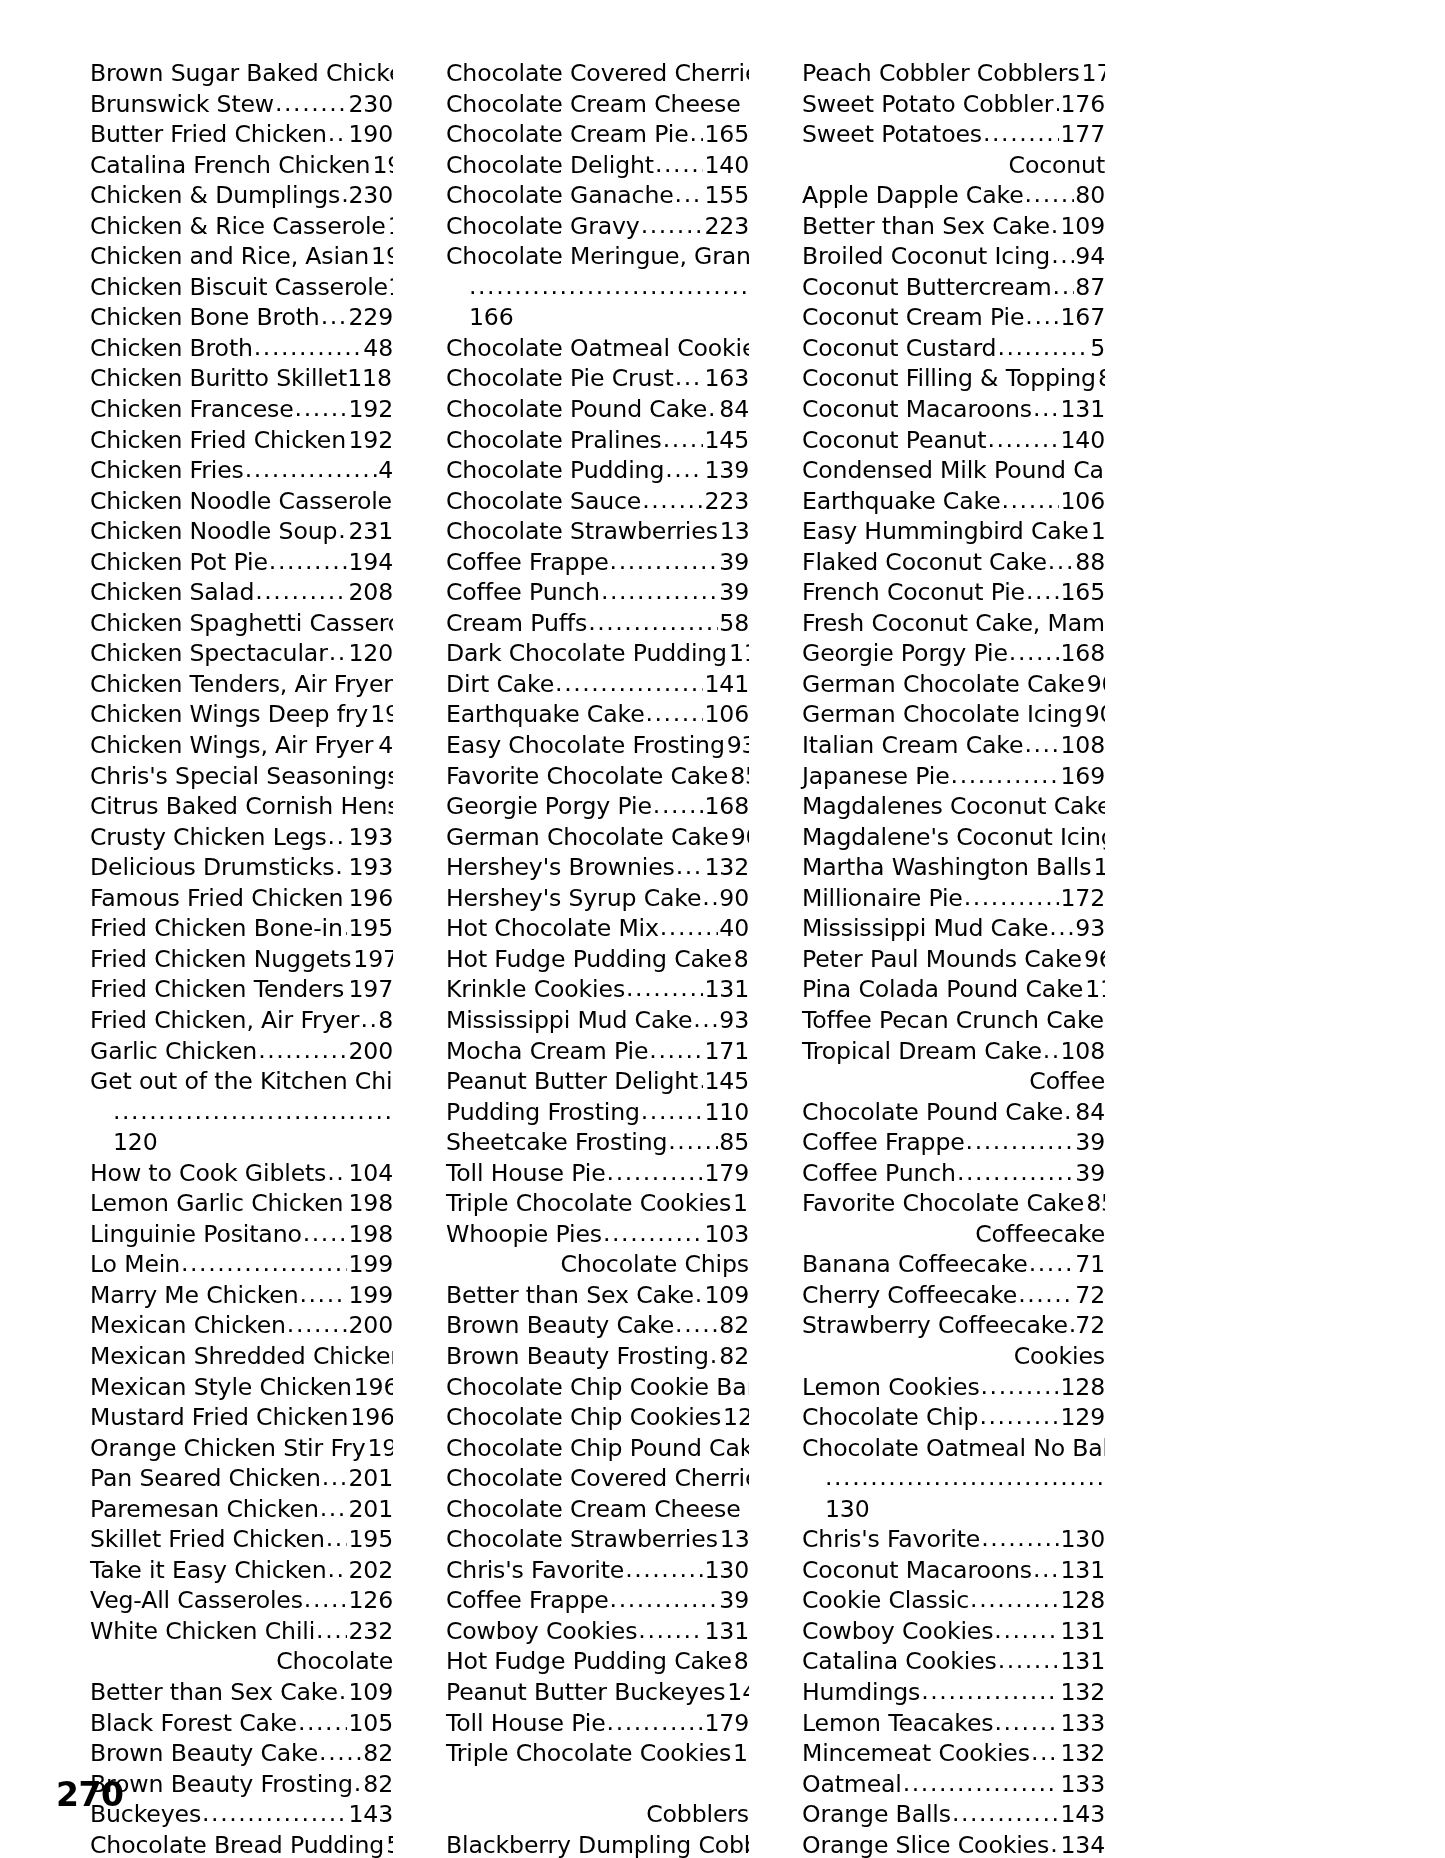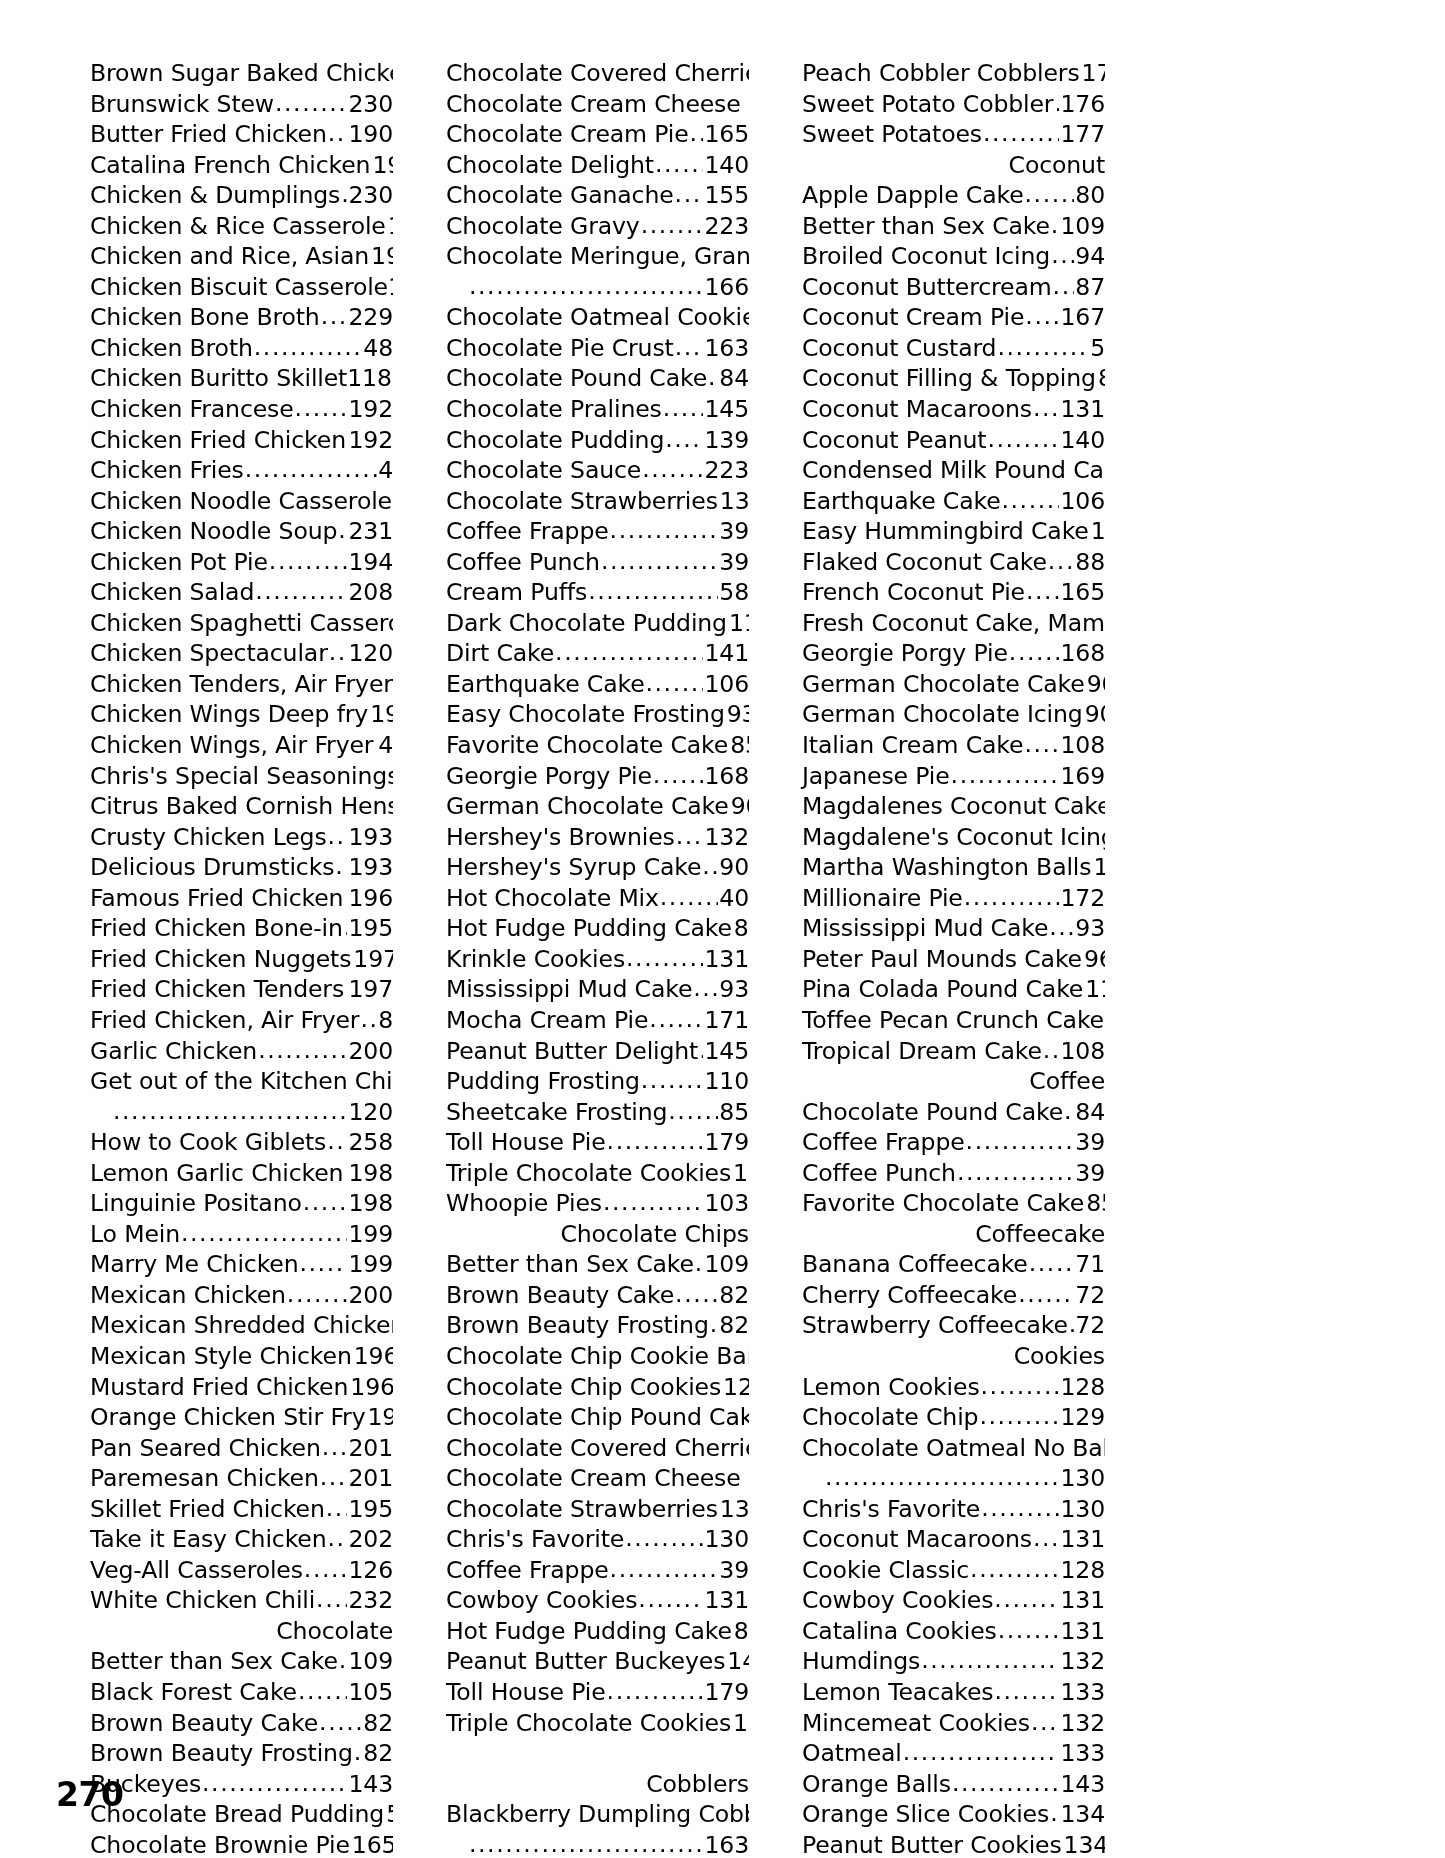--- a/index.html
+++ b/index.html
@@ -70,20 +70,21 @@
 
   .row .pg {
     flex: 0 0 auto;
     padding-left: 0px;
   }
   .row.tight .title { flex: 1 1 auto; }
 
   
   .row.cont {
     padding-left: 52px;
+    flex-direction: column;
   }
 
   
   .heading {
     font-size: 23.6px;
     line-height: 30.55px;
     letter-spacing: -0.15px;
     white-space: nowrap;
   }
 
@@ -266,21 +267,21 @@
         <div class="row lvl-item">
           <span class="title">Get out of the Kitchen Chicken</span>
         </div>
         <div class="row cont lvl-item">
           <span class="leader"></span>
           <span class="pg">120</span>
         </div>
         <div class="row lvl-item">
           <span class="title">How to Cook Giblets</span>
           <span class="leader"></span>
-          <span class="pg">258</span>
+          <span class="pg">104</span>
         </div>
         <div class="row lvl-item">
           <span class="title">Lemon Garlic Chicken</span>
           <span class="leader"></span>
           <span class="pg">198</span>
         </div>
         <div class="row lvl-item">
           <span class="title">Linguinie Positano</span>
           <span class="leader"></span>
           <span class="pg">198</span>

